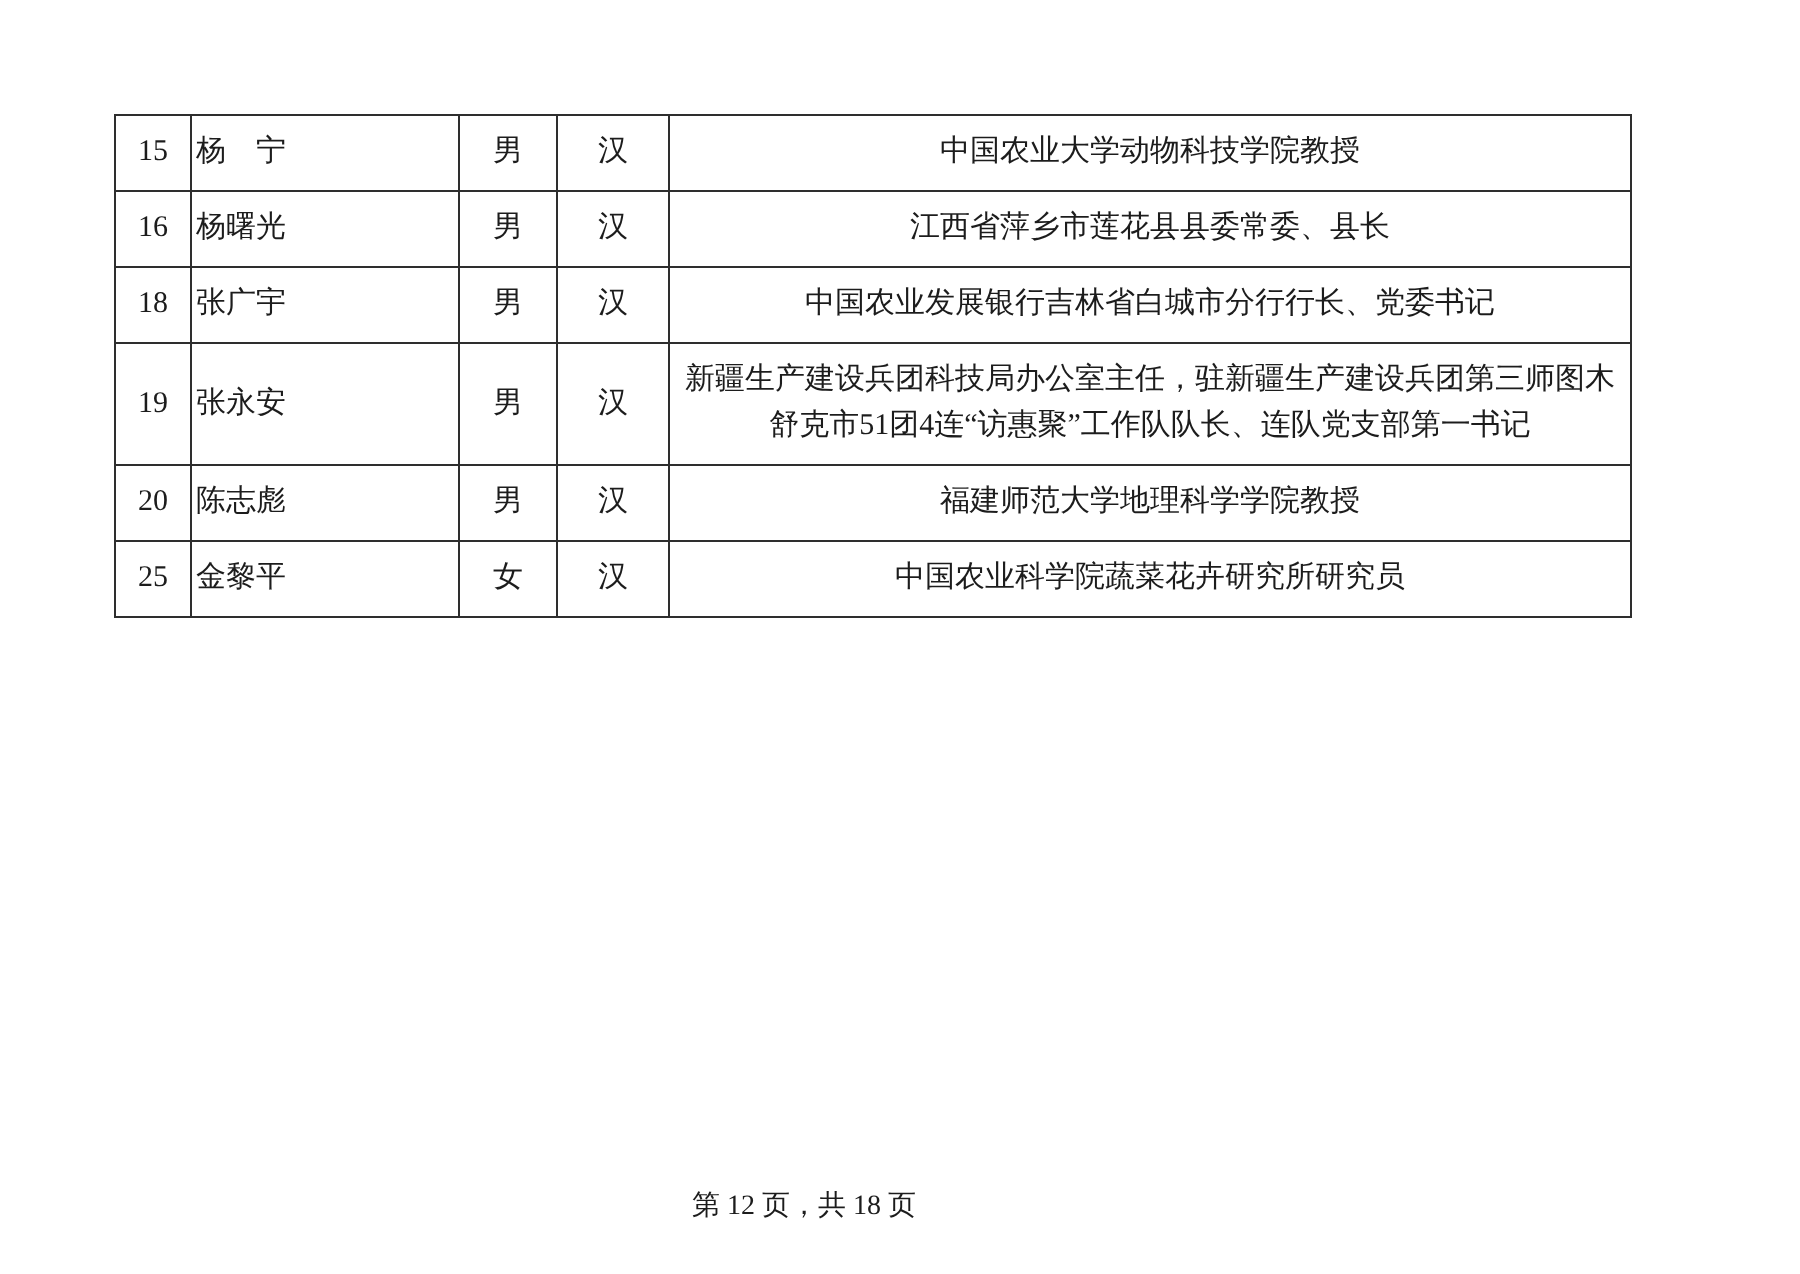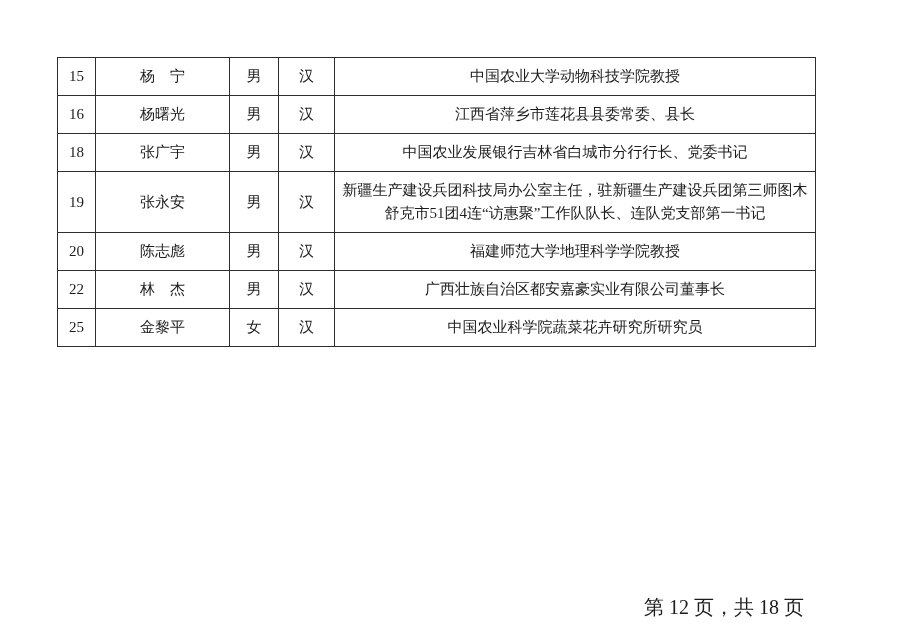--- a/index.html
+++ b/index.html
@@ -35,36 +35,35 @@
     font-size: 15px;
     line-height: 23px;
     padding: 7px 2px;
     overflow: hidden;
   }
   td.col-num {
     text-align: center;
     font-size: 14px;
   }
   td.col-name {
-    text-align: center;
   }
   td.col-gender, td.col-eth {
     text-align: center;
   }
   td.col-desc {
     text-align: center;
     padding: 7px 4px 7px 6px;
   }
   .footer {
     position: absolute;
     left: 0;
     top: 594px;
     width: 804px;
-    text-align: right;
-    font-size: 20px;
+    text-align: center;
+    font-size: 14px;
     color: #1c1c1c;
   }
 </style>
 </head>
 <body>
 
 <div class="page">
 
   <table class="roster">
     <colgroup>
@@ -110,27 +109,20 @@
 
   <tr>
     <td class="col-num">20</td>
     <td class="col-name">陈志彪</td>
     <td class="col-gender">男</td>
     <td class="col-eth">汉</td>
     <td class="col-desc">福建师范大学地理科学学院教授</td>
   </tr>
 
 
-  <tr>
-    <td class="col-num">22</td>
-    <td class="col-name">林　杰</td>
-    <td class="col-gender">男</td>
-    <td class="col-eth">汉</td>
-    <td class="col-desc">广西壮族自治区都安嘉豪实业有限公司董事长</td>
-  </tr>
 
 
 
   <tr>
     <td class="col-num">25</td>
     <td class="col-name">金黎平</td>
     <td class="col-gender">女</td>
     <td class="col-eth">汉</td>
     <td class="col-desc">中国农业科学院蔬菜花卉研究所研究员</td>
   </tr>

